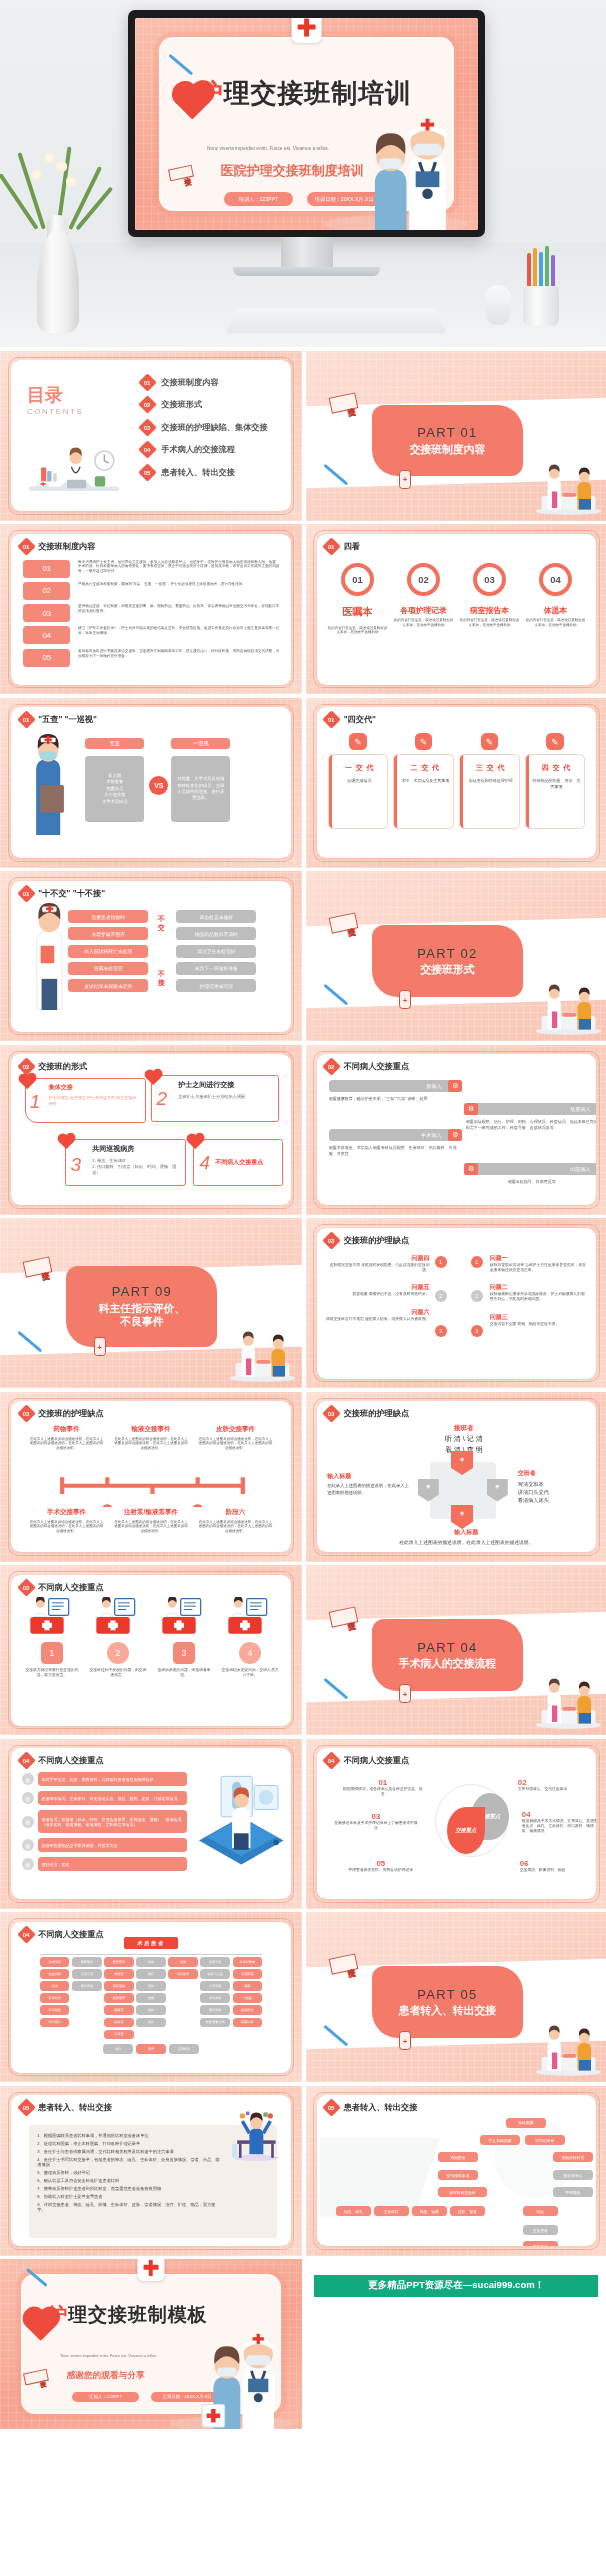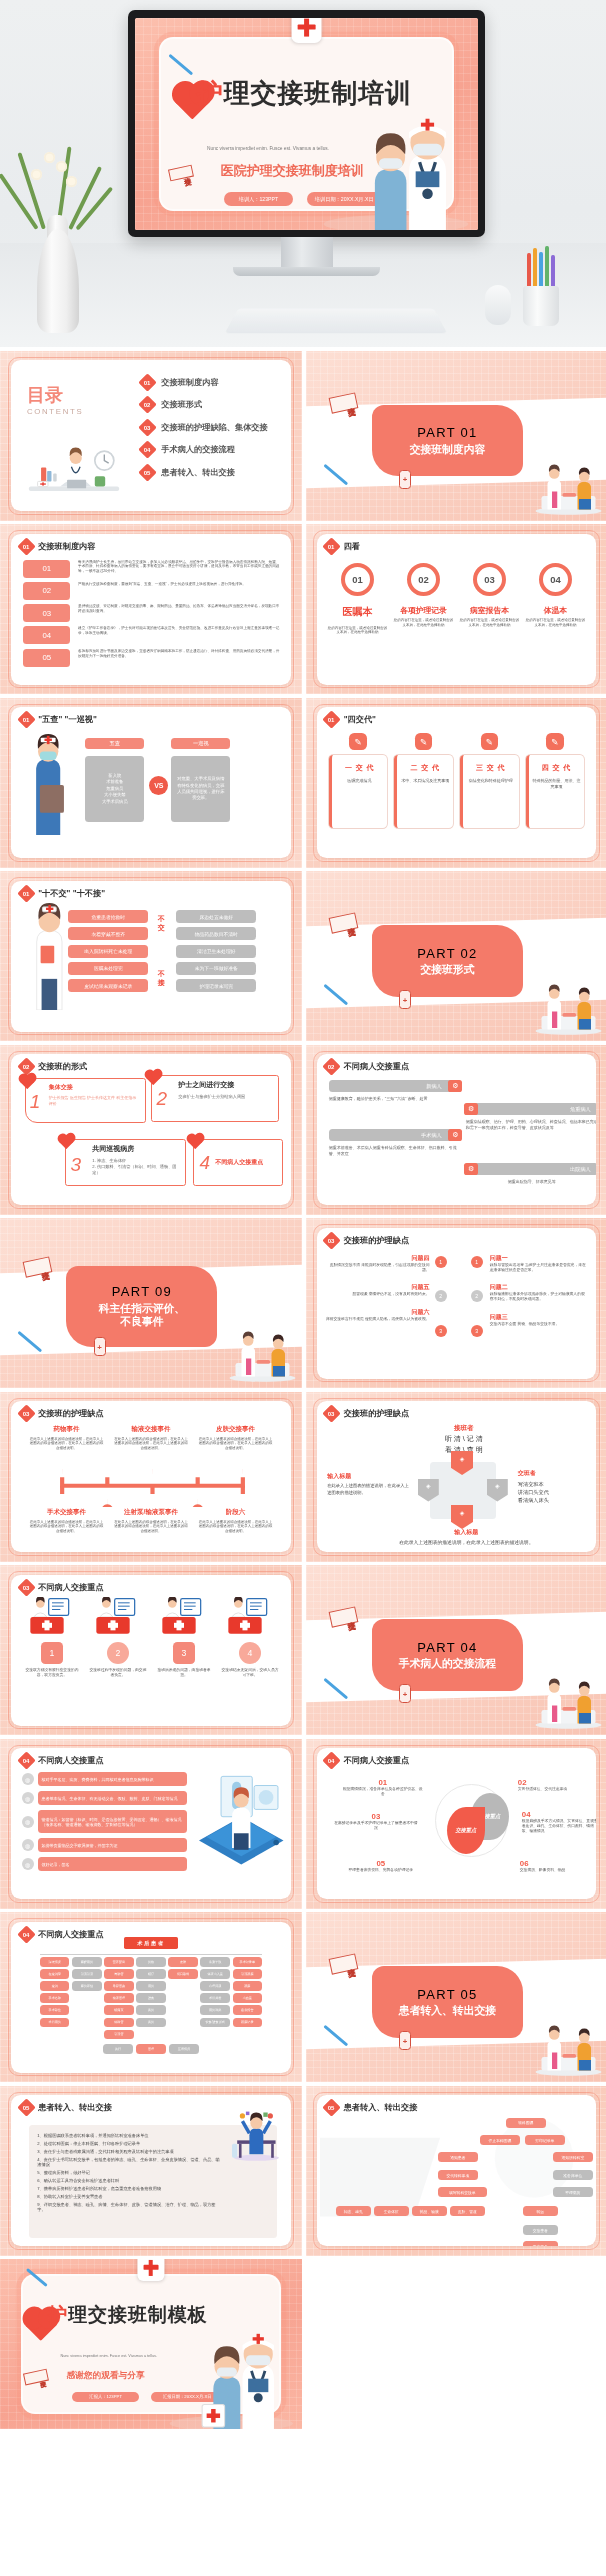--- a/index.html
+++ b/index.html
@@ -101,21 +101,21 @@
   
   .sec { position:absolute; inset:0; overflow:hidden; background:#fbd8cb; }
   .sec:before{content:"";position:absolute;inset:0;
      background:repeating-linear-gradient(0deg,rgba(255,255,255,.2) 0 0.9px,transparent 0.9px 7px),
                 repeating-linear-gradient(90deg,rgba(255,255,255,.2) 0 0.9px,transparent 0.9px 7px),
                 linear-gradient(150deg,#fddfd4,#f8c4b3);}
   .sec-white { position:absolute; left:0; right:0; top:30%; height:48%; background:#fff; transform:skewY(-1.6deg); }
   .sec-plate { position:absolute; left:22%; top:32%; width:50%; height:42%;
      background:#f47a69; border-radius:12px 26px 12px 26px; display:flex;
      flex-direction:column; align-items:center; justify-content:center; gap:2.6px; z-index:3; }
-  .sec-part { color:#000000; font-size:13px; letter-spacing:1.3px; }
+  .sec-part { color:#404040; font-size:13px; letter-spacing:1.3px; }
   .sec-name { color:#fff; font-size:10.8px; font-weight:700; text-align:center; line-height:1.25; padding:0 5.2px;}
 
   
   .chip { background:#f4897a; color:#fff; border-radius:3.5px; display:flex; align-items:center; justify-content:center; text-align:center; }
   .chipg { background:#bdbdbd; color:#fff; border-radius:3.5px; display:flex; align-items:center; justify-content:center; text-align:center; }
   .txt { color:#555; line-height:1.35; }
   .ring { border-radius:50%; border:4.3px solid #f3705c; display:flex; align-items:center; justify-content:center; color:#555; font-weight:700; }
   .redt { color:#ef4b3c; font-weight:700; }
 
   
@@ -1172,18 +1172,19 @@
           <rect x="47" y="45" width="18" height="8" rx="4" fill="#e8eef2"></rect>
           <rect x="34" y="78" width="20" height="20" rx="2" fill="#fff" stroke="#e0e0e0"></rect>
           <rect x="42" y="82" width="4" height="12" fill="#e8372c"></rect>
             <rect x="38" y="86" width="12" height="4" fill="#e8372c"></rect>
         </svg>
       </div>
     </div>
 
     <div style="background:#fff">
       <div class="footer">
+        <div class="fbar1">更多精品PPT资源尽在—sucai999.com！</div>
       </div>
     </div>
   </div>
 
 </div>
 
 
 </body></html>

